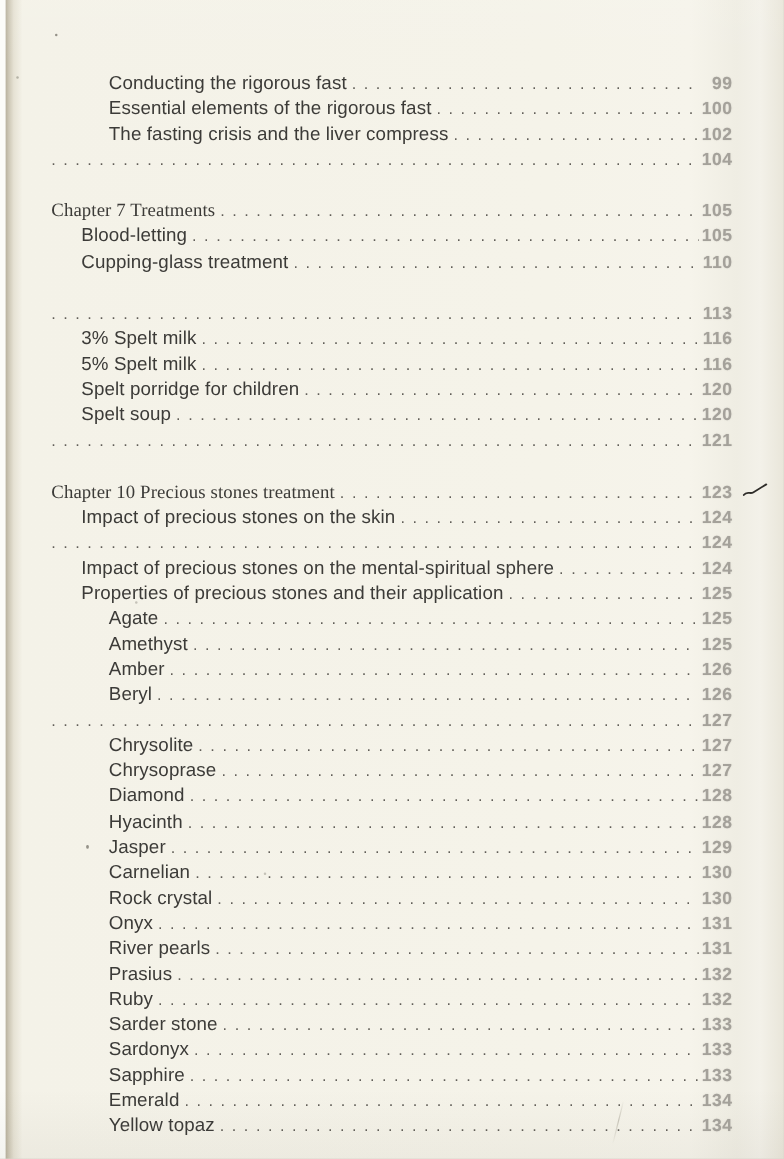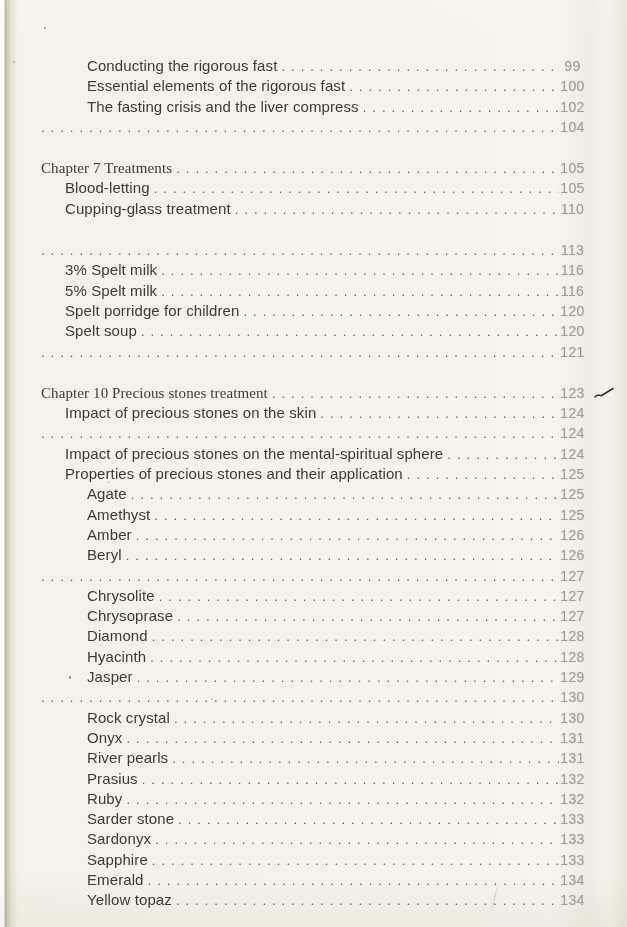--- a/index.html
+++ b/index.html
@@ -57,23 +57,23 @@
     overflow: hidden;
     white-space: nowrap;
     font-size: 13px;
     letter-spacing: 6px;
     color: #55524c;
     opacity: 0.92;
   }
   .pagenum {
     flex: 0 0 auto;
     min-width: 27px;
-    text-align: center;
+    text-align: right;
     font-size: 14px;
-    font-weight: 400;
+    font-weight: 700;
     color: #a4a19a;
     letter-spacing: 0.4px;
     text-shadow: 0 0 1px rgba(164,161,154,0.55);
   }
   .pen-mark {
     position: absolute;
     right: -32px;
     top: 3px;
     width: 24px;
     height: 14px;
@@ -239,20 +239,21 @@
           <span class="label">Hyacinth</span>
           <span class="leader">................................................................................</span>
           <span class="pagenum">128</span>
         </div>
         <div class="toc-row lv3">
           <span class="label">Jasper</span>
           <span class="leader">................................................................................</span>
           <span class="pagenum">129</span>
         </div>
         <div class="toc-row lv3">
+          <span class="label">Carnelian</span>
           <span class="leader">................................................................................</span>
           <span class="pagenum">130</span>
         </div>
         <div class="toc-row lv3">
           <span class="label">Rock crystal</span>
           <span class="leader">................................................................................</span>
           <span class="pagenum">130</span>
         </div>
         <div class="toc-row lv3">
           <span class="label">Onyx</span>

